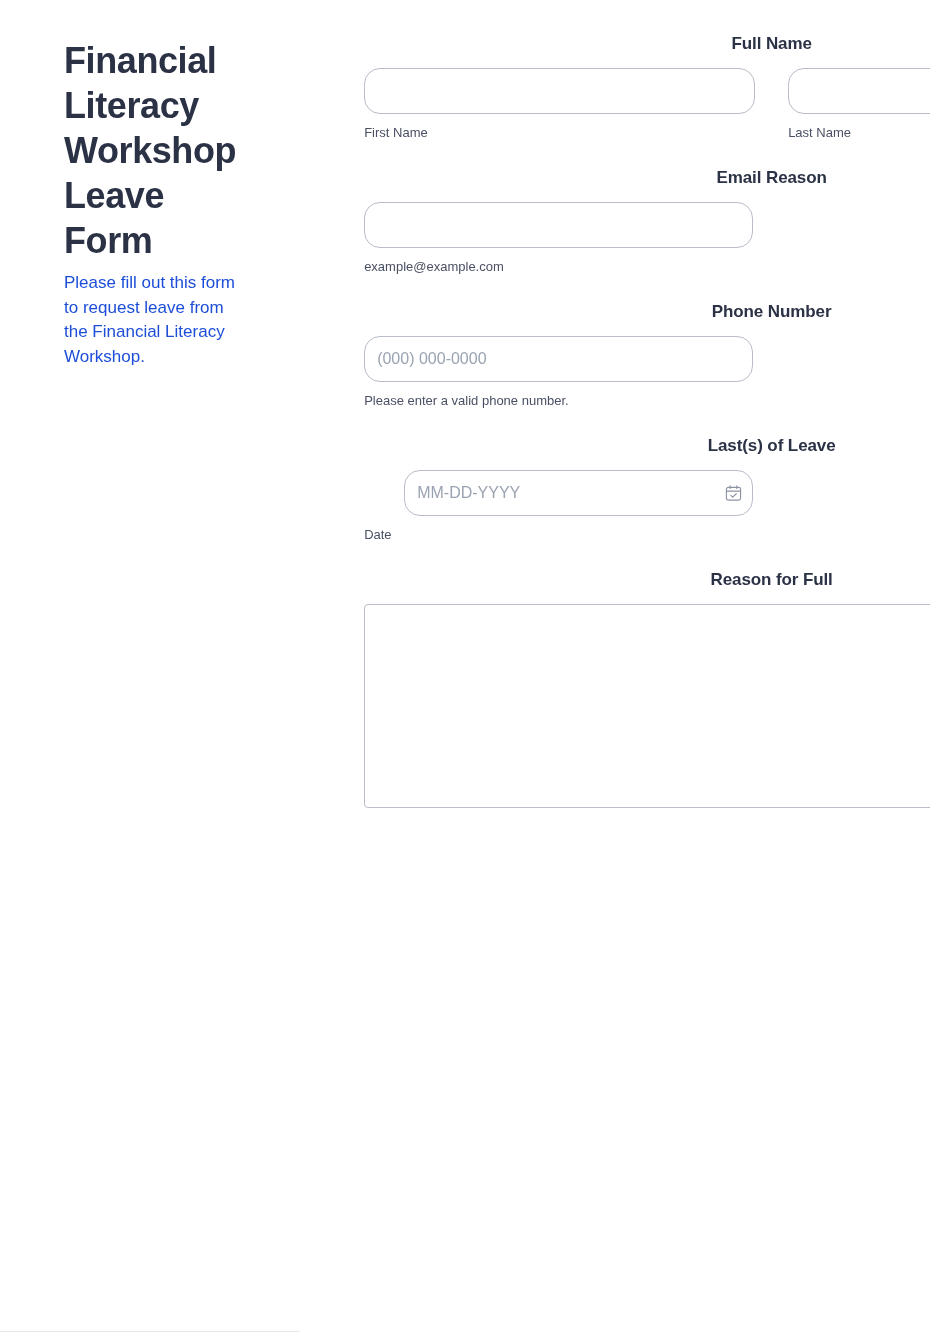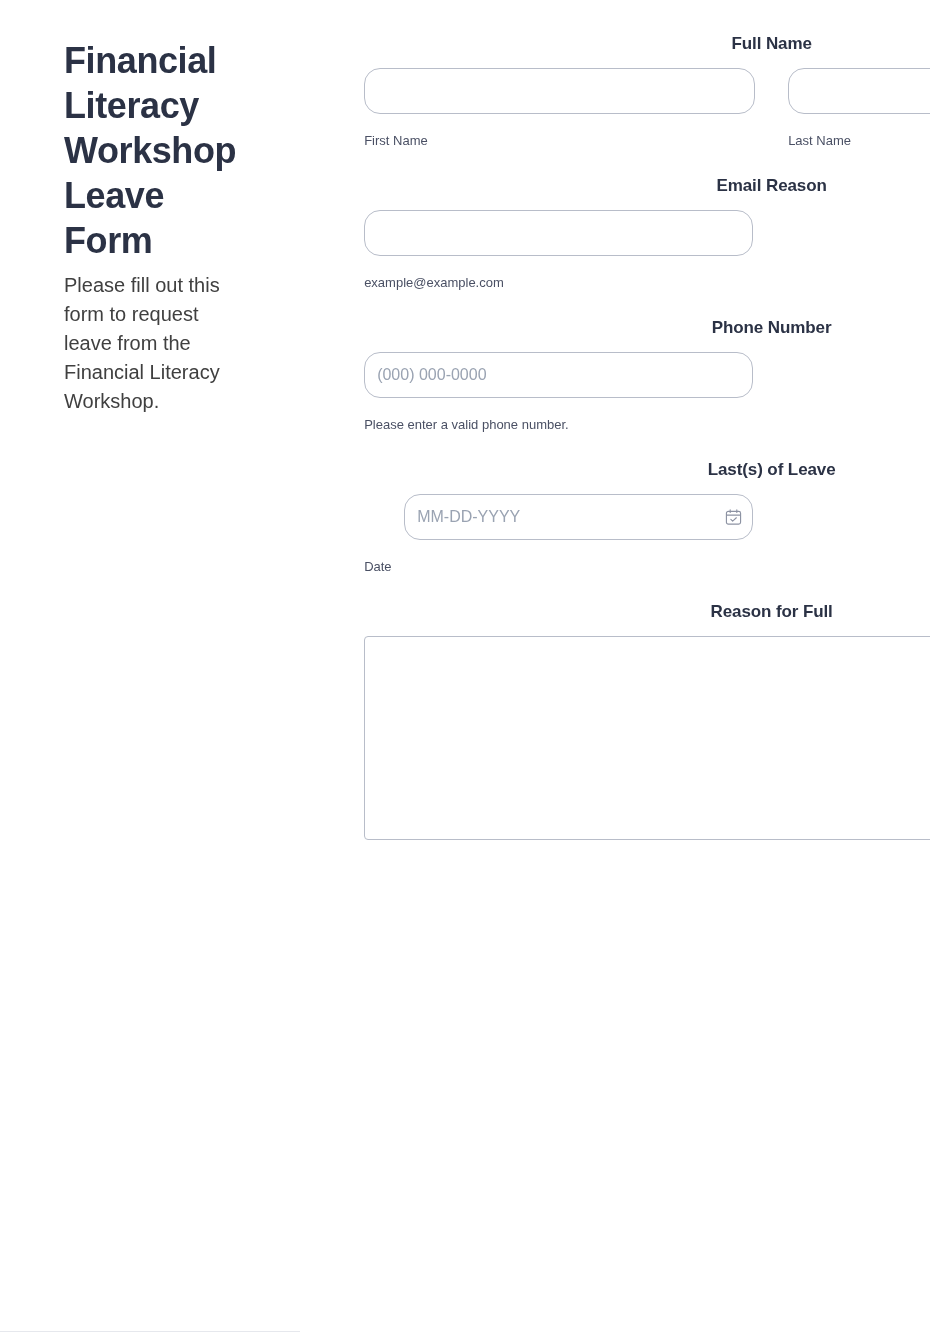--- a/index.html
+++ b/index.html
@@ -28,23 +28,23 @@
   }
   .form-title {
     font-size: 36px;
     font-weight: bold;
     line-height: 1.25;
     letter-spacing: -0.4px;
     color: #2b3245;
     margin: 0 0 8px 0;
   }
   .form-subtitle {
-    font-size: 20px;
+    font-size: 17px;
     line-height: 1.45;
-    color: #404040;
+    color: #1d4ed8;
     margin: 0;
     font-weight: 400;
   }
   
   .form-body {
     padding: 34px 64px 26px 64px;
     flex: 1 1 auto;
   }
   .field-block {
     margin-bottom: 28px;
@@ -76,21 +76,21 @@
     color: #2b3245;
     padding: 0 12px;
     outline: none;
   }
   .text-input::placeholder {
     color: #9aa3b2;
   }
   .sub-label {
     font-size: 13px;
     color: #4a5064;
-    margin-top: 19px;
+    margin-top: 11px;
     display: block;
     font-weight: 400;
   }
   .w-short {
     width: 389px;
   }
   .input-with-icon {
     position: relative;
     width: 389px;
     padding-left: 40px;

